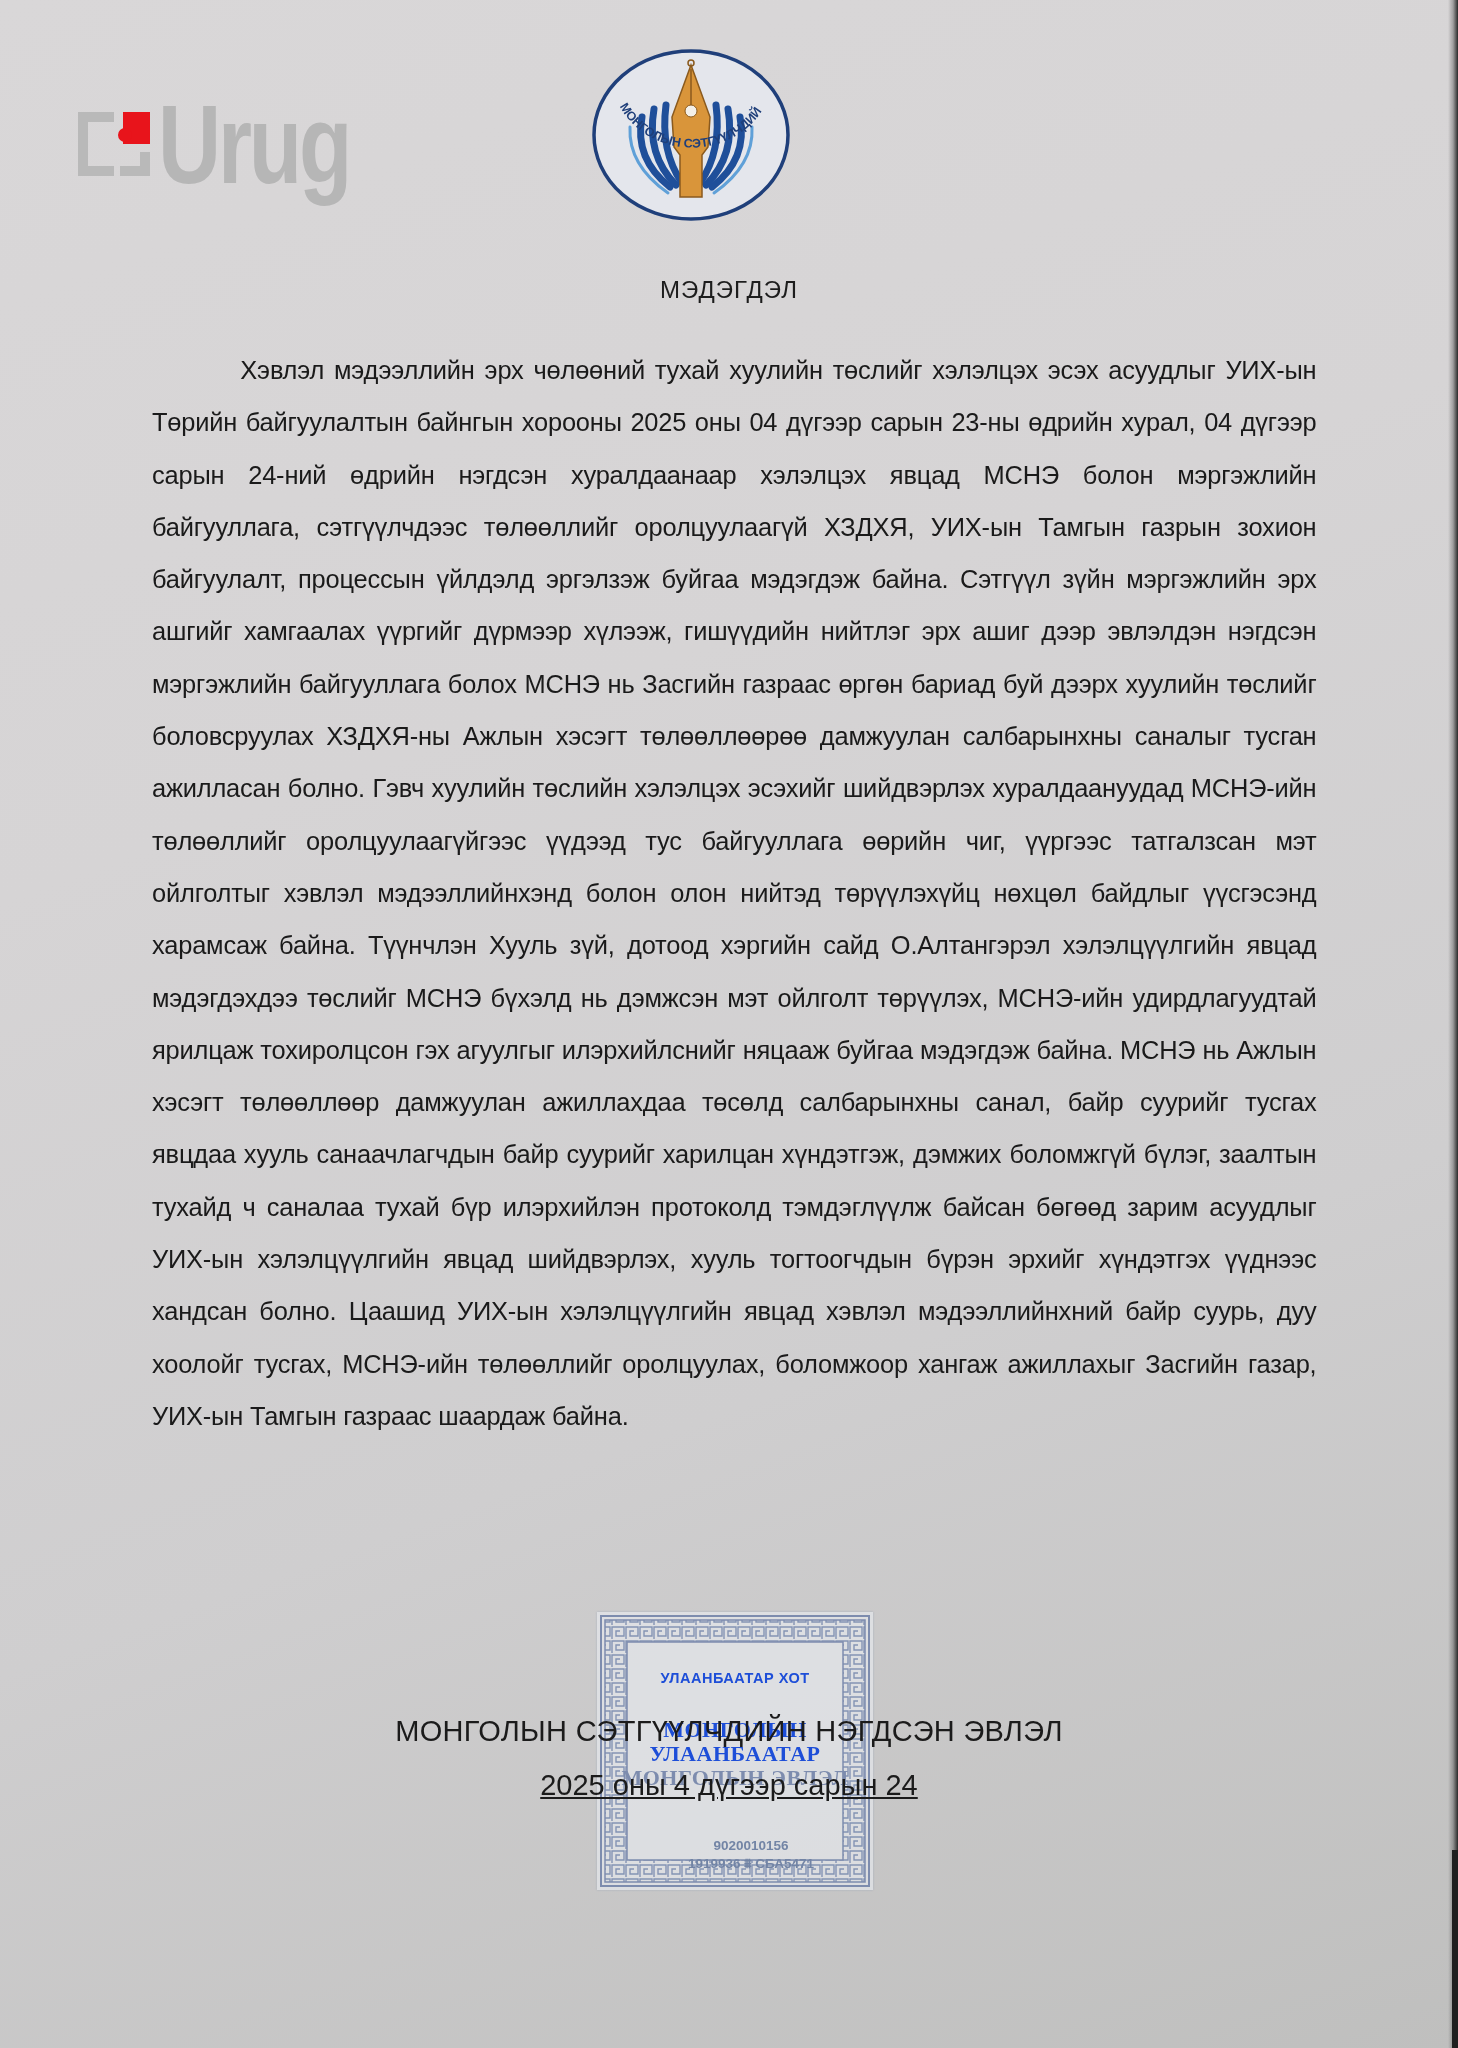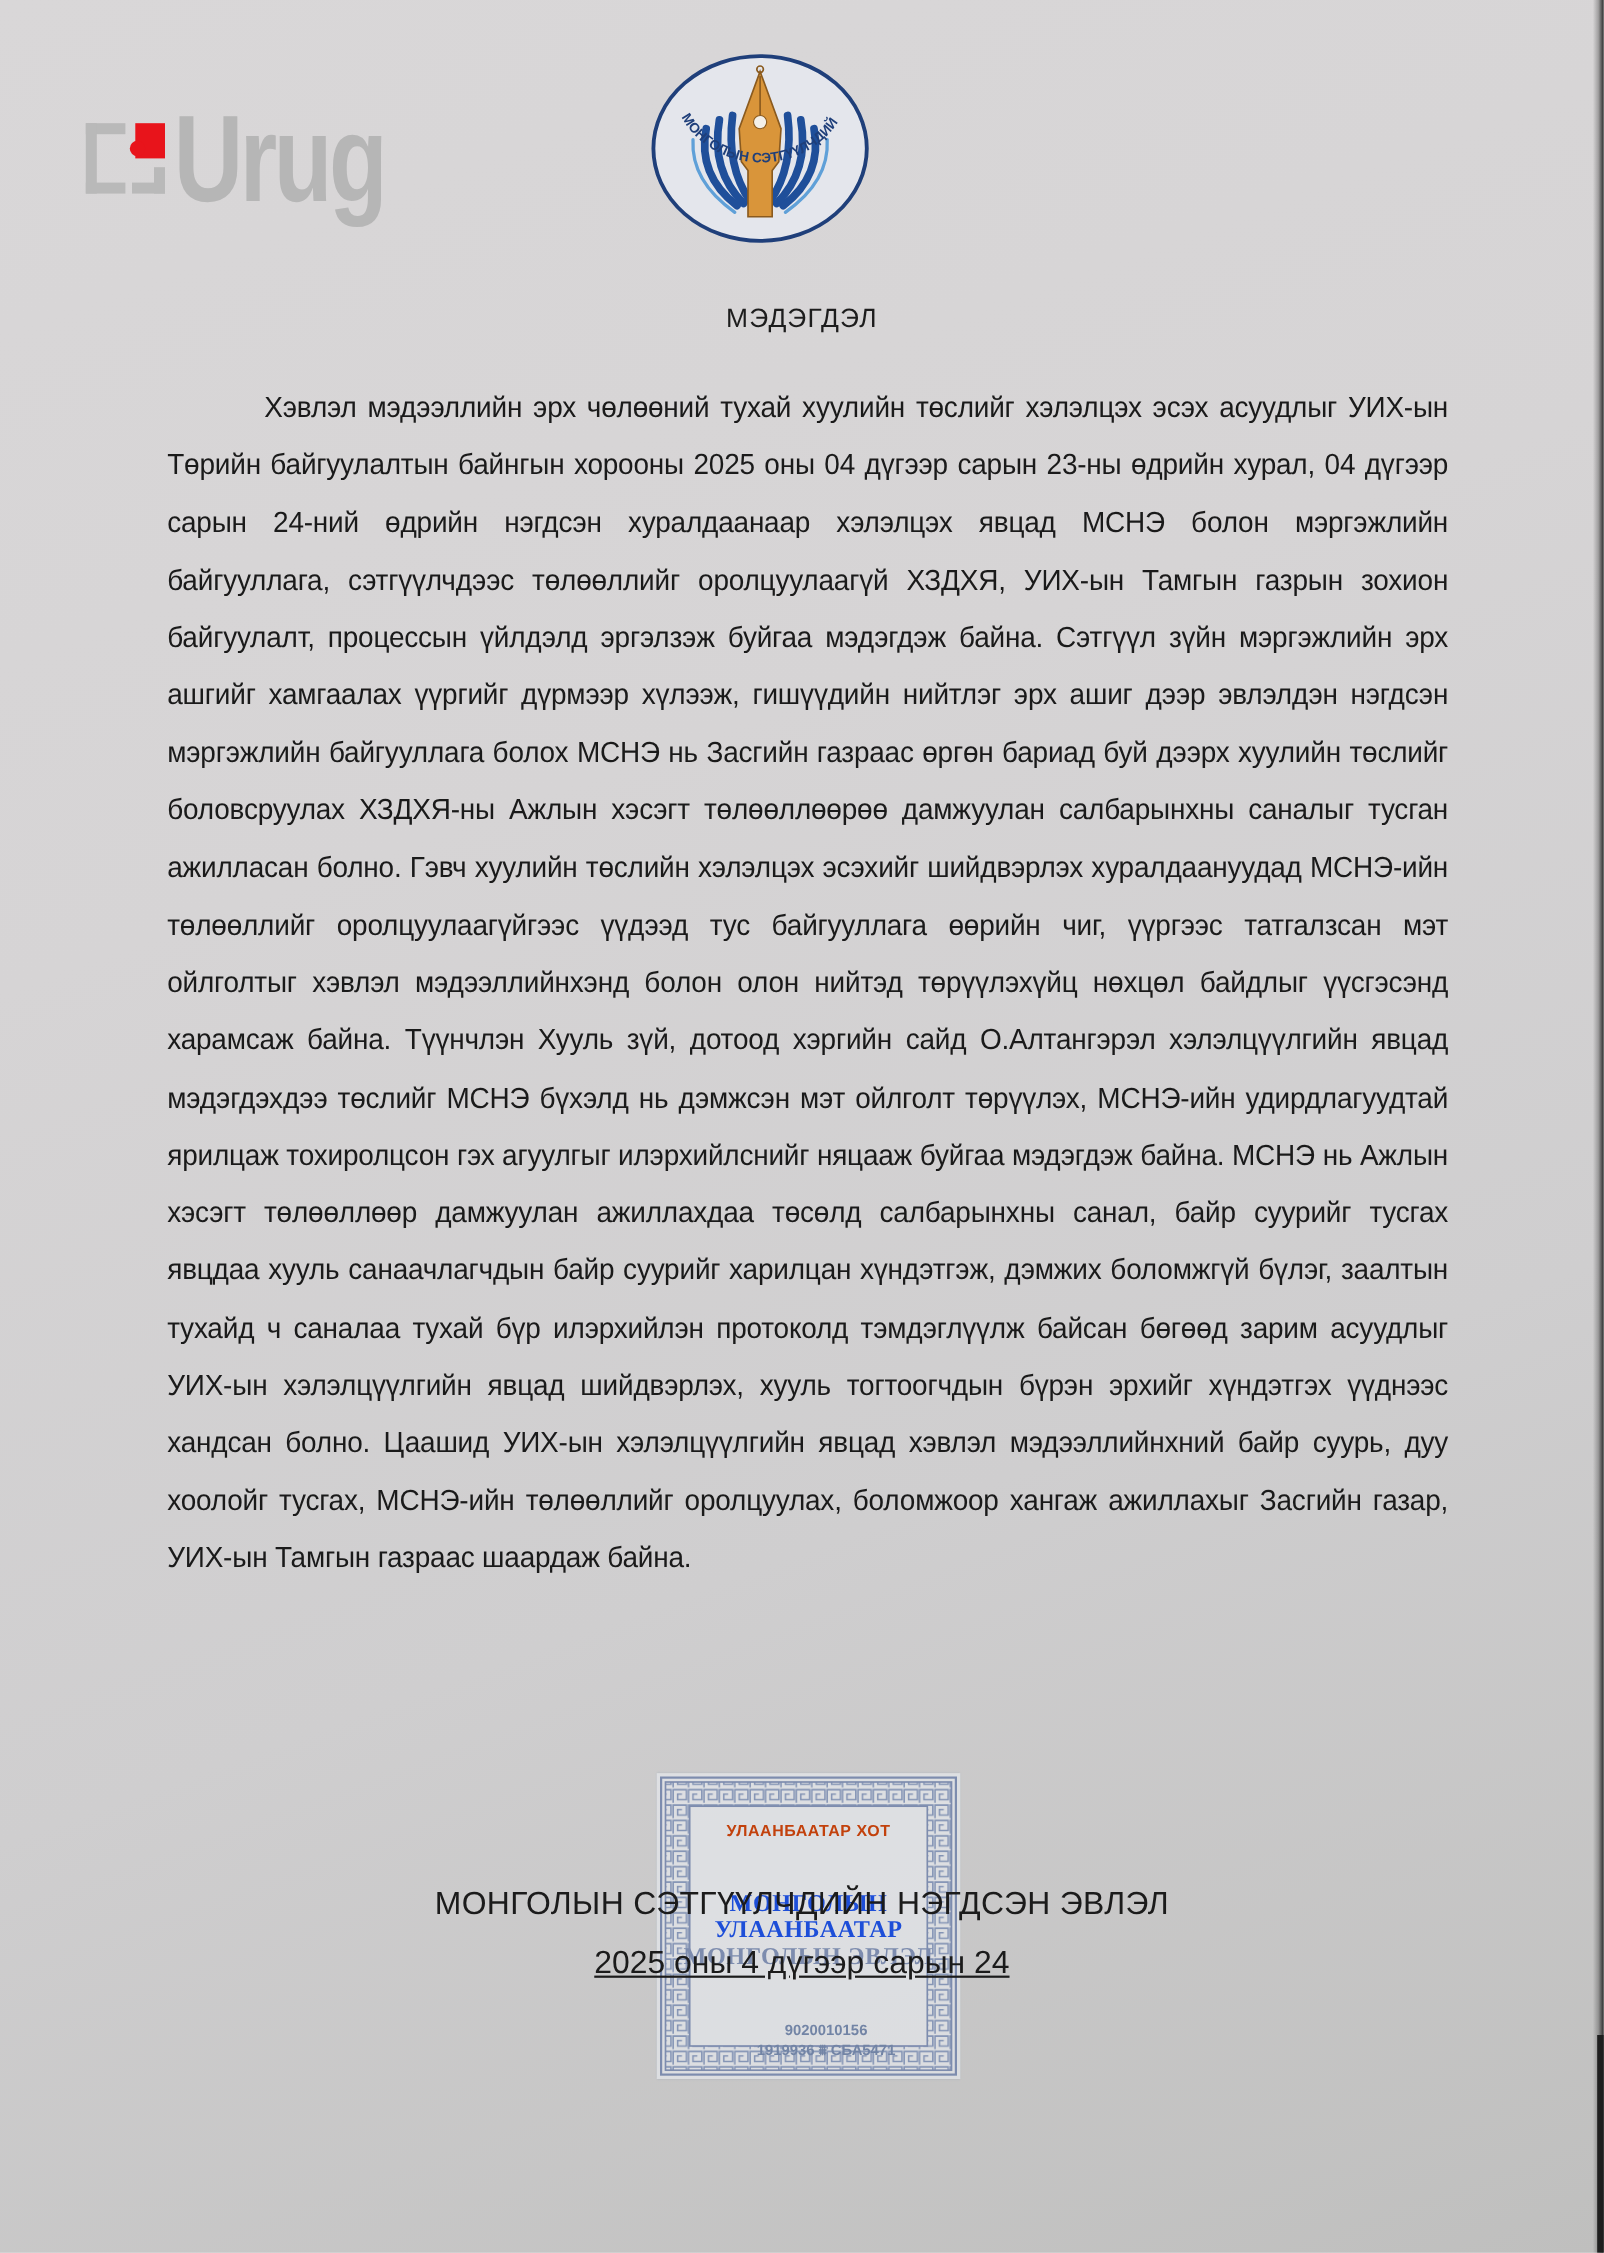--- a/index.html
+++ b/index.html
@@ -48,22 +48,22 @@
     .body-text p { margin: 0; text-indent: 92px; }
 
     
     .stamp {
       position: absolute; left: 597px; top: 1612px; width: 276px; height: 278px;
       background: rgba(236,240,246,0.55);
       box-shadow: 0 0 2px rgba(120,140,170,0.4);
     }
     .stamp-svg { position: absolute; left: 0; top: 0; }
     .stamp-city {
-      position: absolute; left: 0; width: 276px; top: 45px; text-align: center;
-      font-size: 14.5px; color: #c2410c; font-weight: bold; letter-spacing: 0.5px;
+      position: absolute; left: 0; width: 276px; top: 58px; text-align: center;
+      font-size: 14.5px; color: #1d4ed8; font-weight: bold; letter-spacing: 0.5px;
     }
     .stamp-org {
       position: absolute; left: 0; width: 276px; text-align: center;
       font-family: "Liberation Serif", serif; font-weight: bold; color: #1d4ed8;
       font-size: 22px; letter-spacing: 0.5px;
     }
     .stamp-org.l1 { top: 105px; }
     .stamp-org.l2 { top: 129px; }
     .stamp-org.l3 { top: 153px; color: #7d8cae; }
     .stamp-reg {

